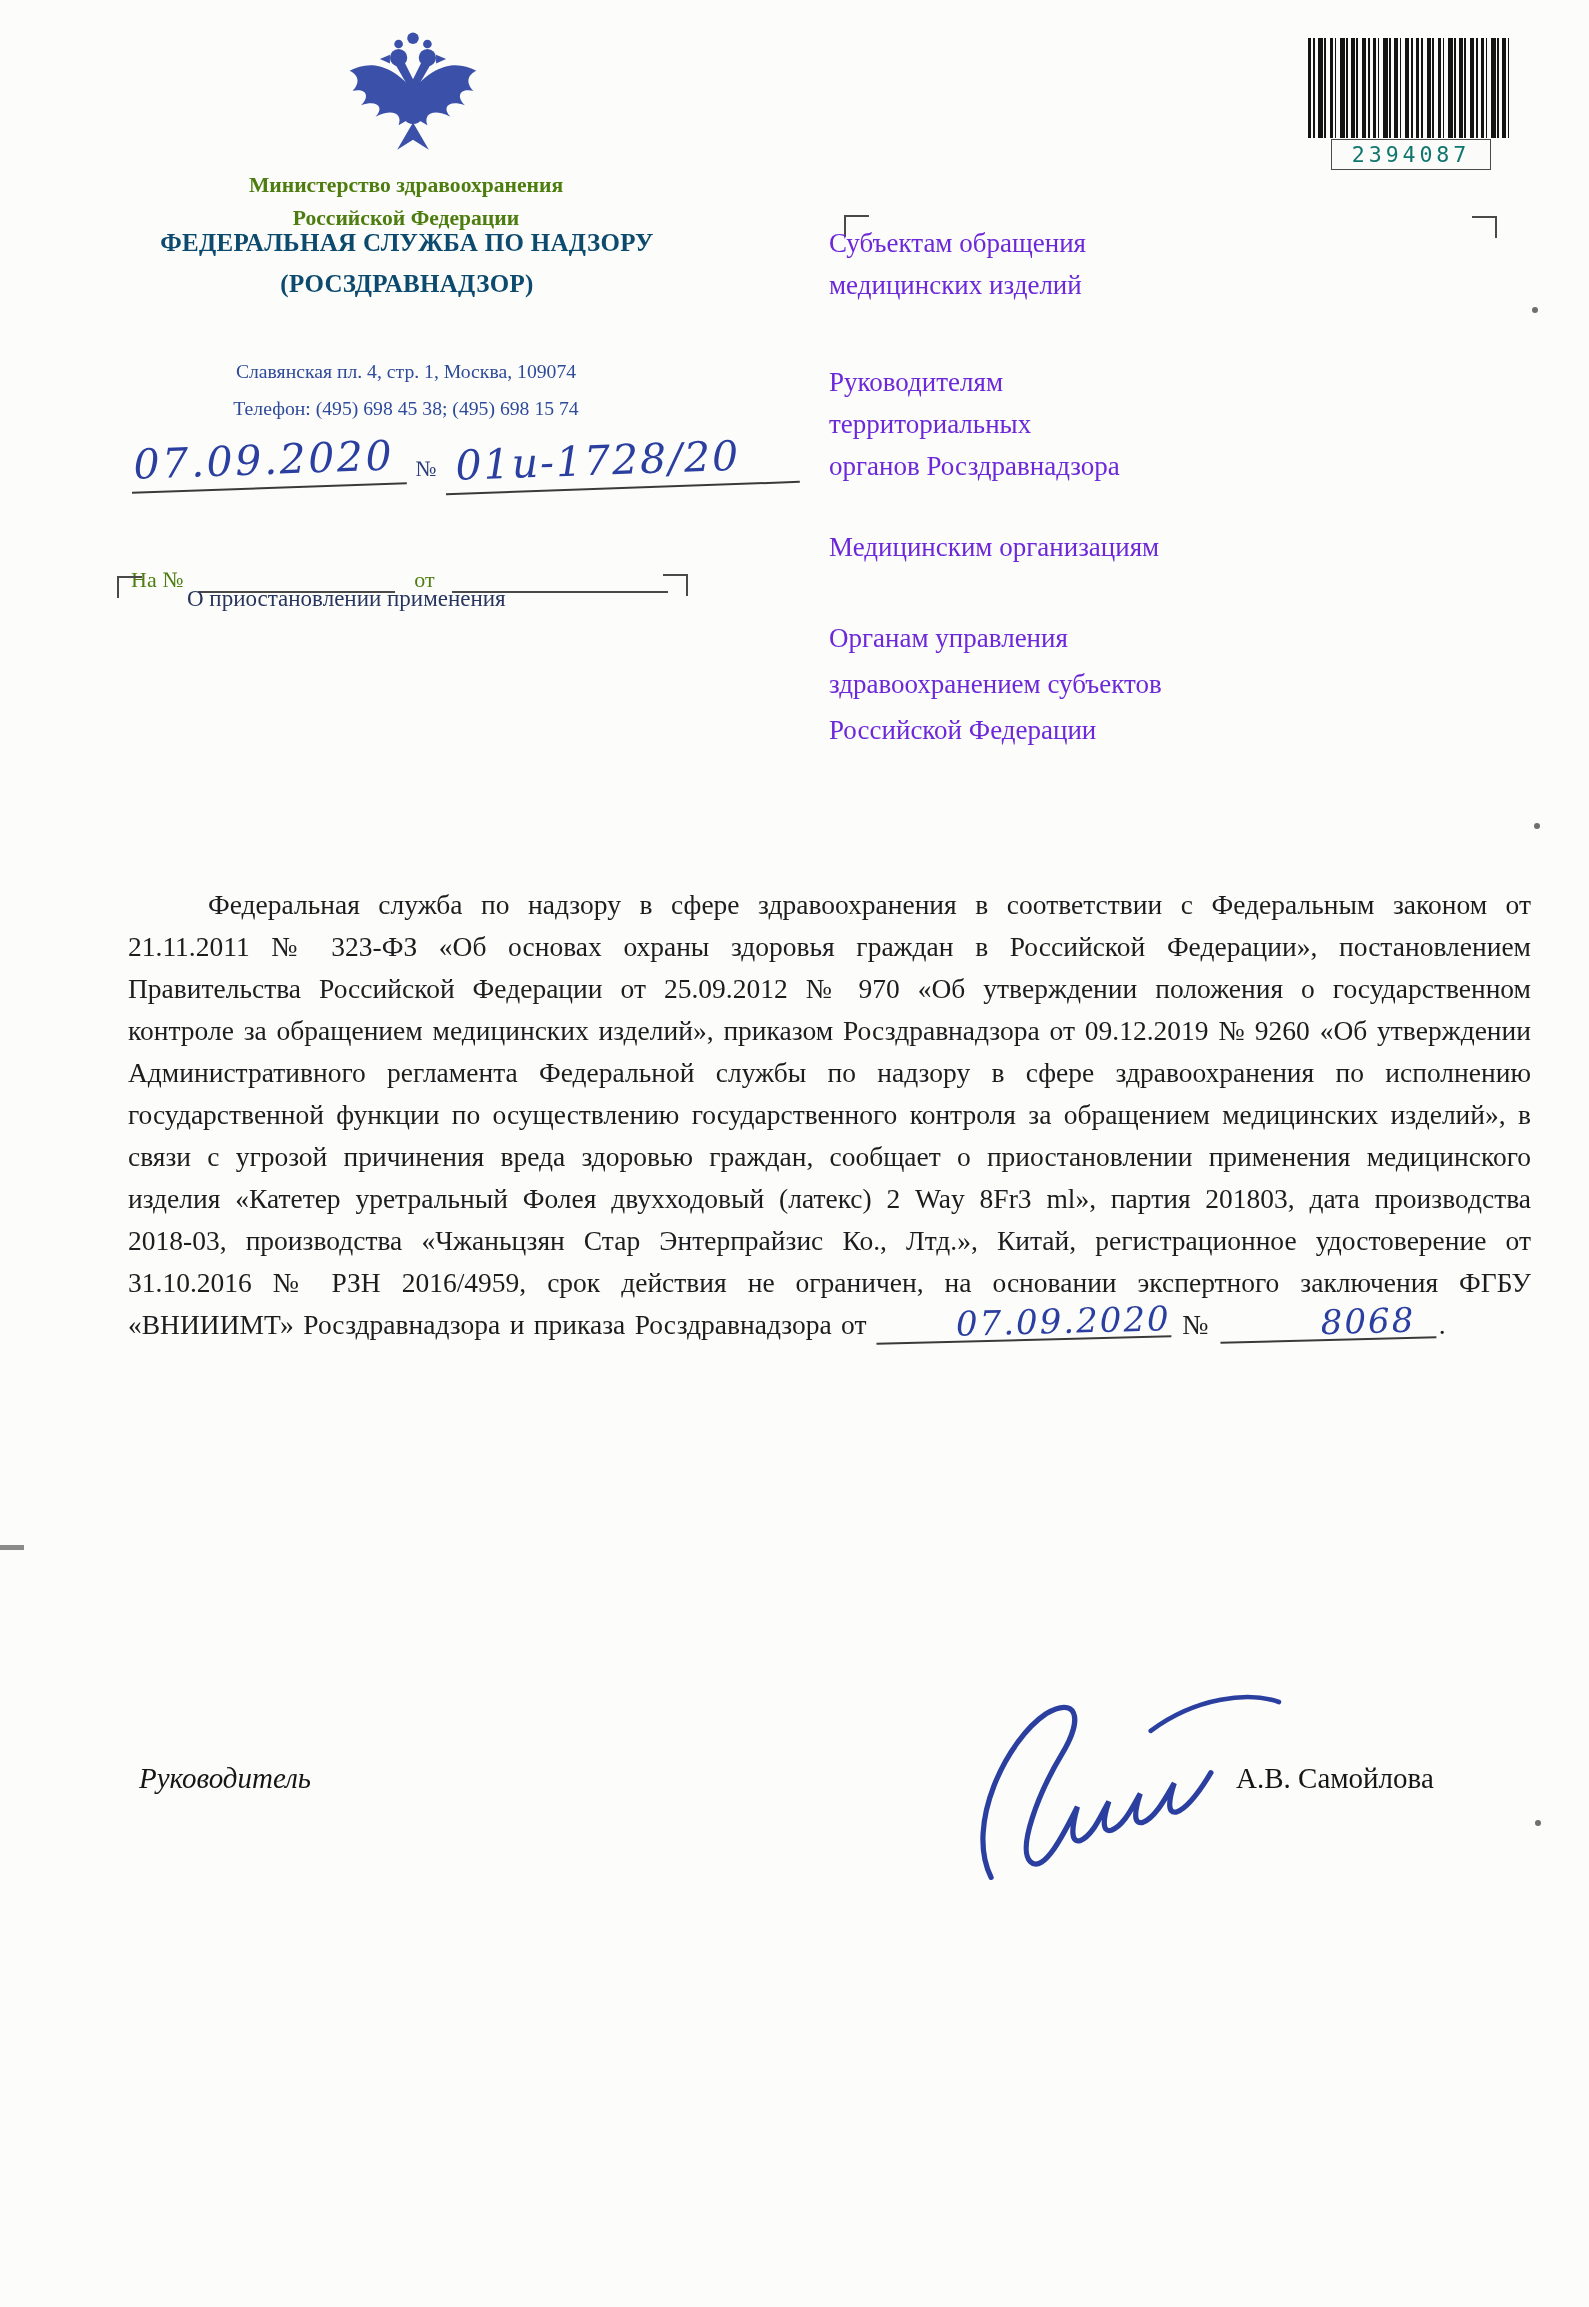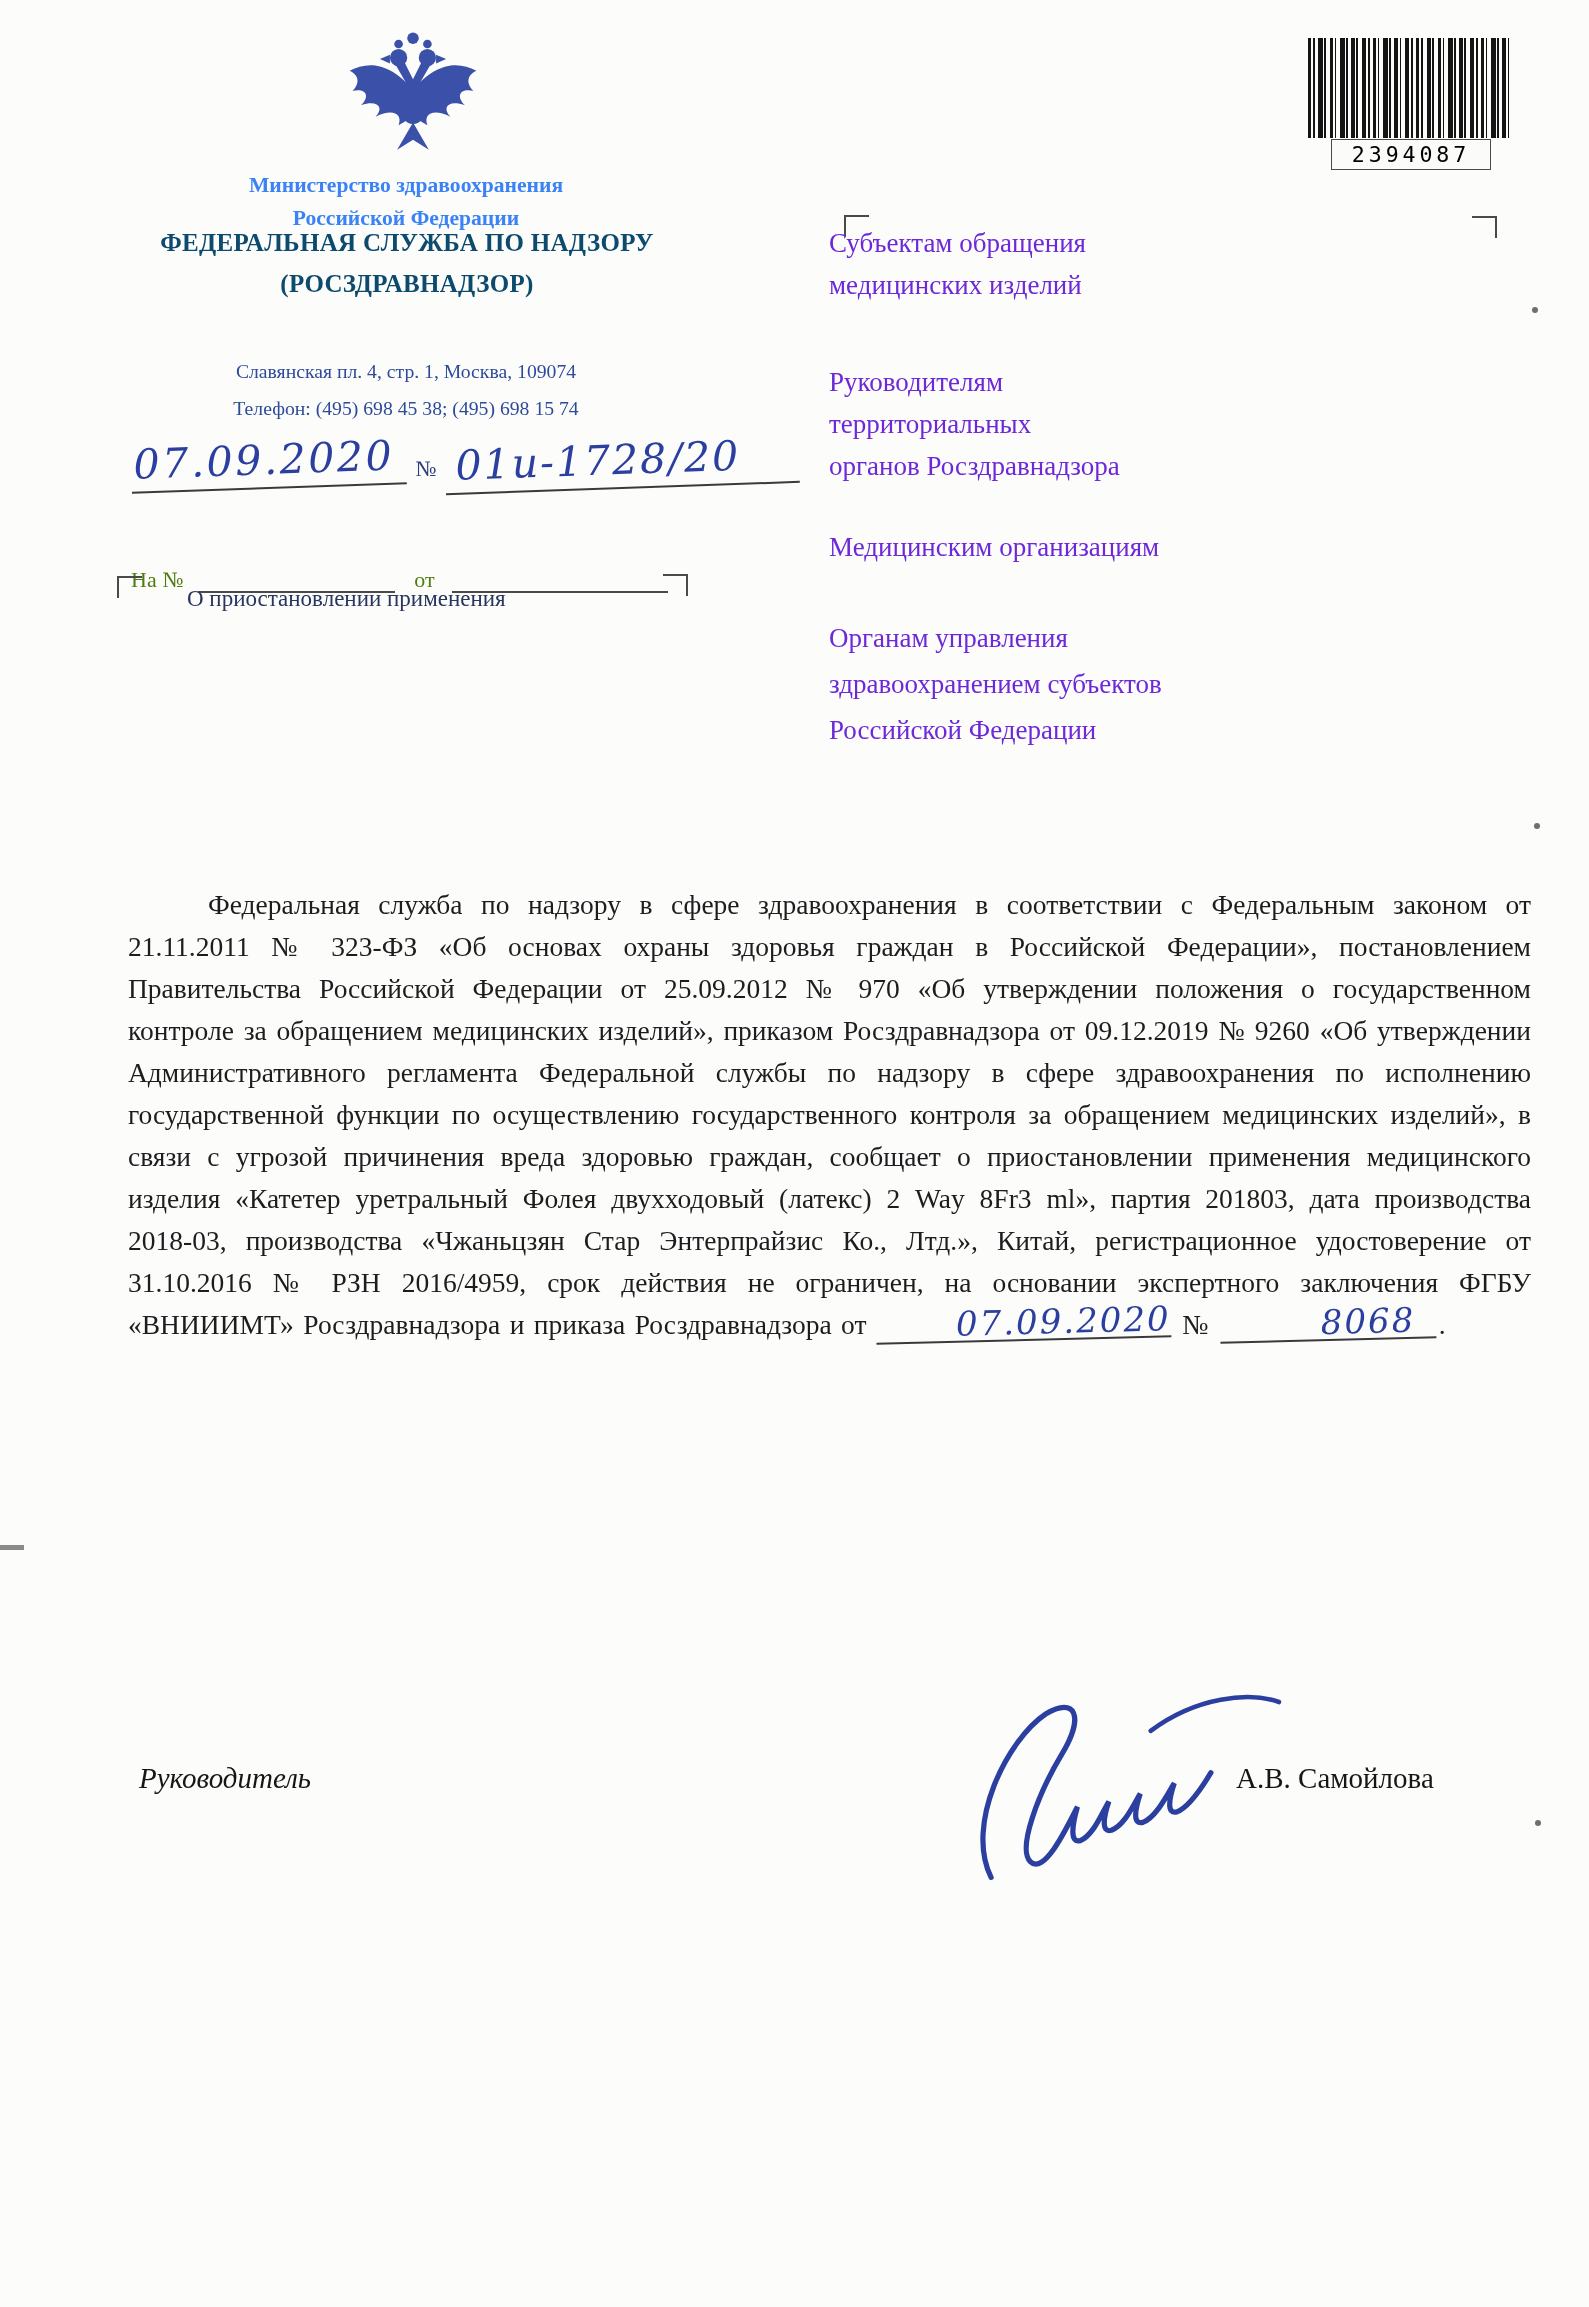--- a/index.html
+++ b/index.html
@@ -7,21 +7,21 @@
   .page {
     position:relative; width:1589px; height:2307px;
     background:#fcfcfa; overflow:hidden;
     font-family:"Liberation Serif", serif; color:#1d1d1f;
   }
   .abs { position:absolute; }
 
   
   .crest { left:341px; top:31px; width:144px; height:134px; }
   .ministry { left:111px; top:169px; width:590px; text-align:center;
-    font-weight:bold; font-size:21.6px; line-height:33px; color:#3b82f6; }
+    font-weight:bold; font-size:21.6px; line-height:33px; color:#4d7c0f; }
   .service { left:79px; top:222px; width:656px; text-align:center;
     font-weight:bold; font-size:25px; line-height:41px; color:#0c4a6e; letter-spacing:0.3px; }
   .org-addr { left:111px; top:353px; width:590px; text-align:center;
     font-size:19.7px; line-height:37px; color:#2d4a9b; }
 
   
   .hw {
     font-family:"DejaVu Serif", serif; font-style:italic; color:#2a3f9f;
     display:inline-block; transform:rotate(-2deg);
   }
@@ -48,21 +48,21 @@
 
   
   .barcode-bars { left:1308px; top:38px; width:205px; height:100px;
     background:repeating-linear-gradient(90deg,
       #141414 0 3.3px, #fbfbf9 3.3px 5.2px,
       #141414 5.2px 6.6px, #fbfbf9 6.6px 10.5px,
       #141414 10.5px 15px, #fbfbf9 15px 16.4px,
       #141414 16.4px 18.4px, #fbfbf9 18.4px 21.6px); }
   .barcode-number { left:1331px; top:139px; width:160px; text-align:center;
     border:1.3px solid #4a4a4a; background:#fbfbf9; padding:2px 0;
-    font-family:"DejaVu Sans Mono", monospace; font-size:21.6px; letter-spacing:3.9px; color:#000000; }
+    font-family:"DejaVu Sans Mono", monospace; font-size:21.6px; letter-spacing:3.9px; color:#0f766e; }
 
   
   .addressee { left:829px; width:642px; text-align:left;
     font-size:27px; line-height:42px; color:#6d28d9; white-space:pre-line; }
   .a0 { top:222px; }
   .a1 { top:361px; }
   .a2 { top:526px; }
   .a3 { top:615px; line-height:46px; }
 
   

